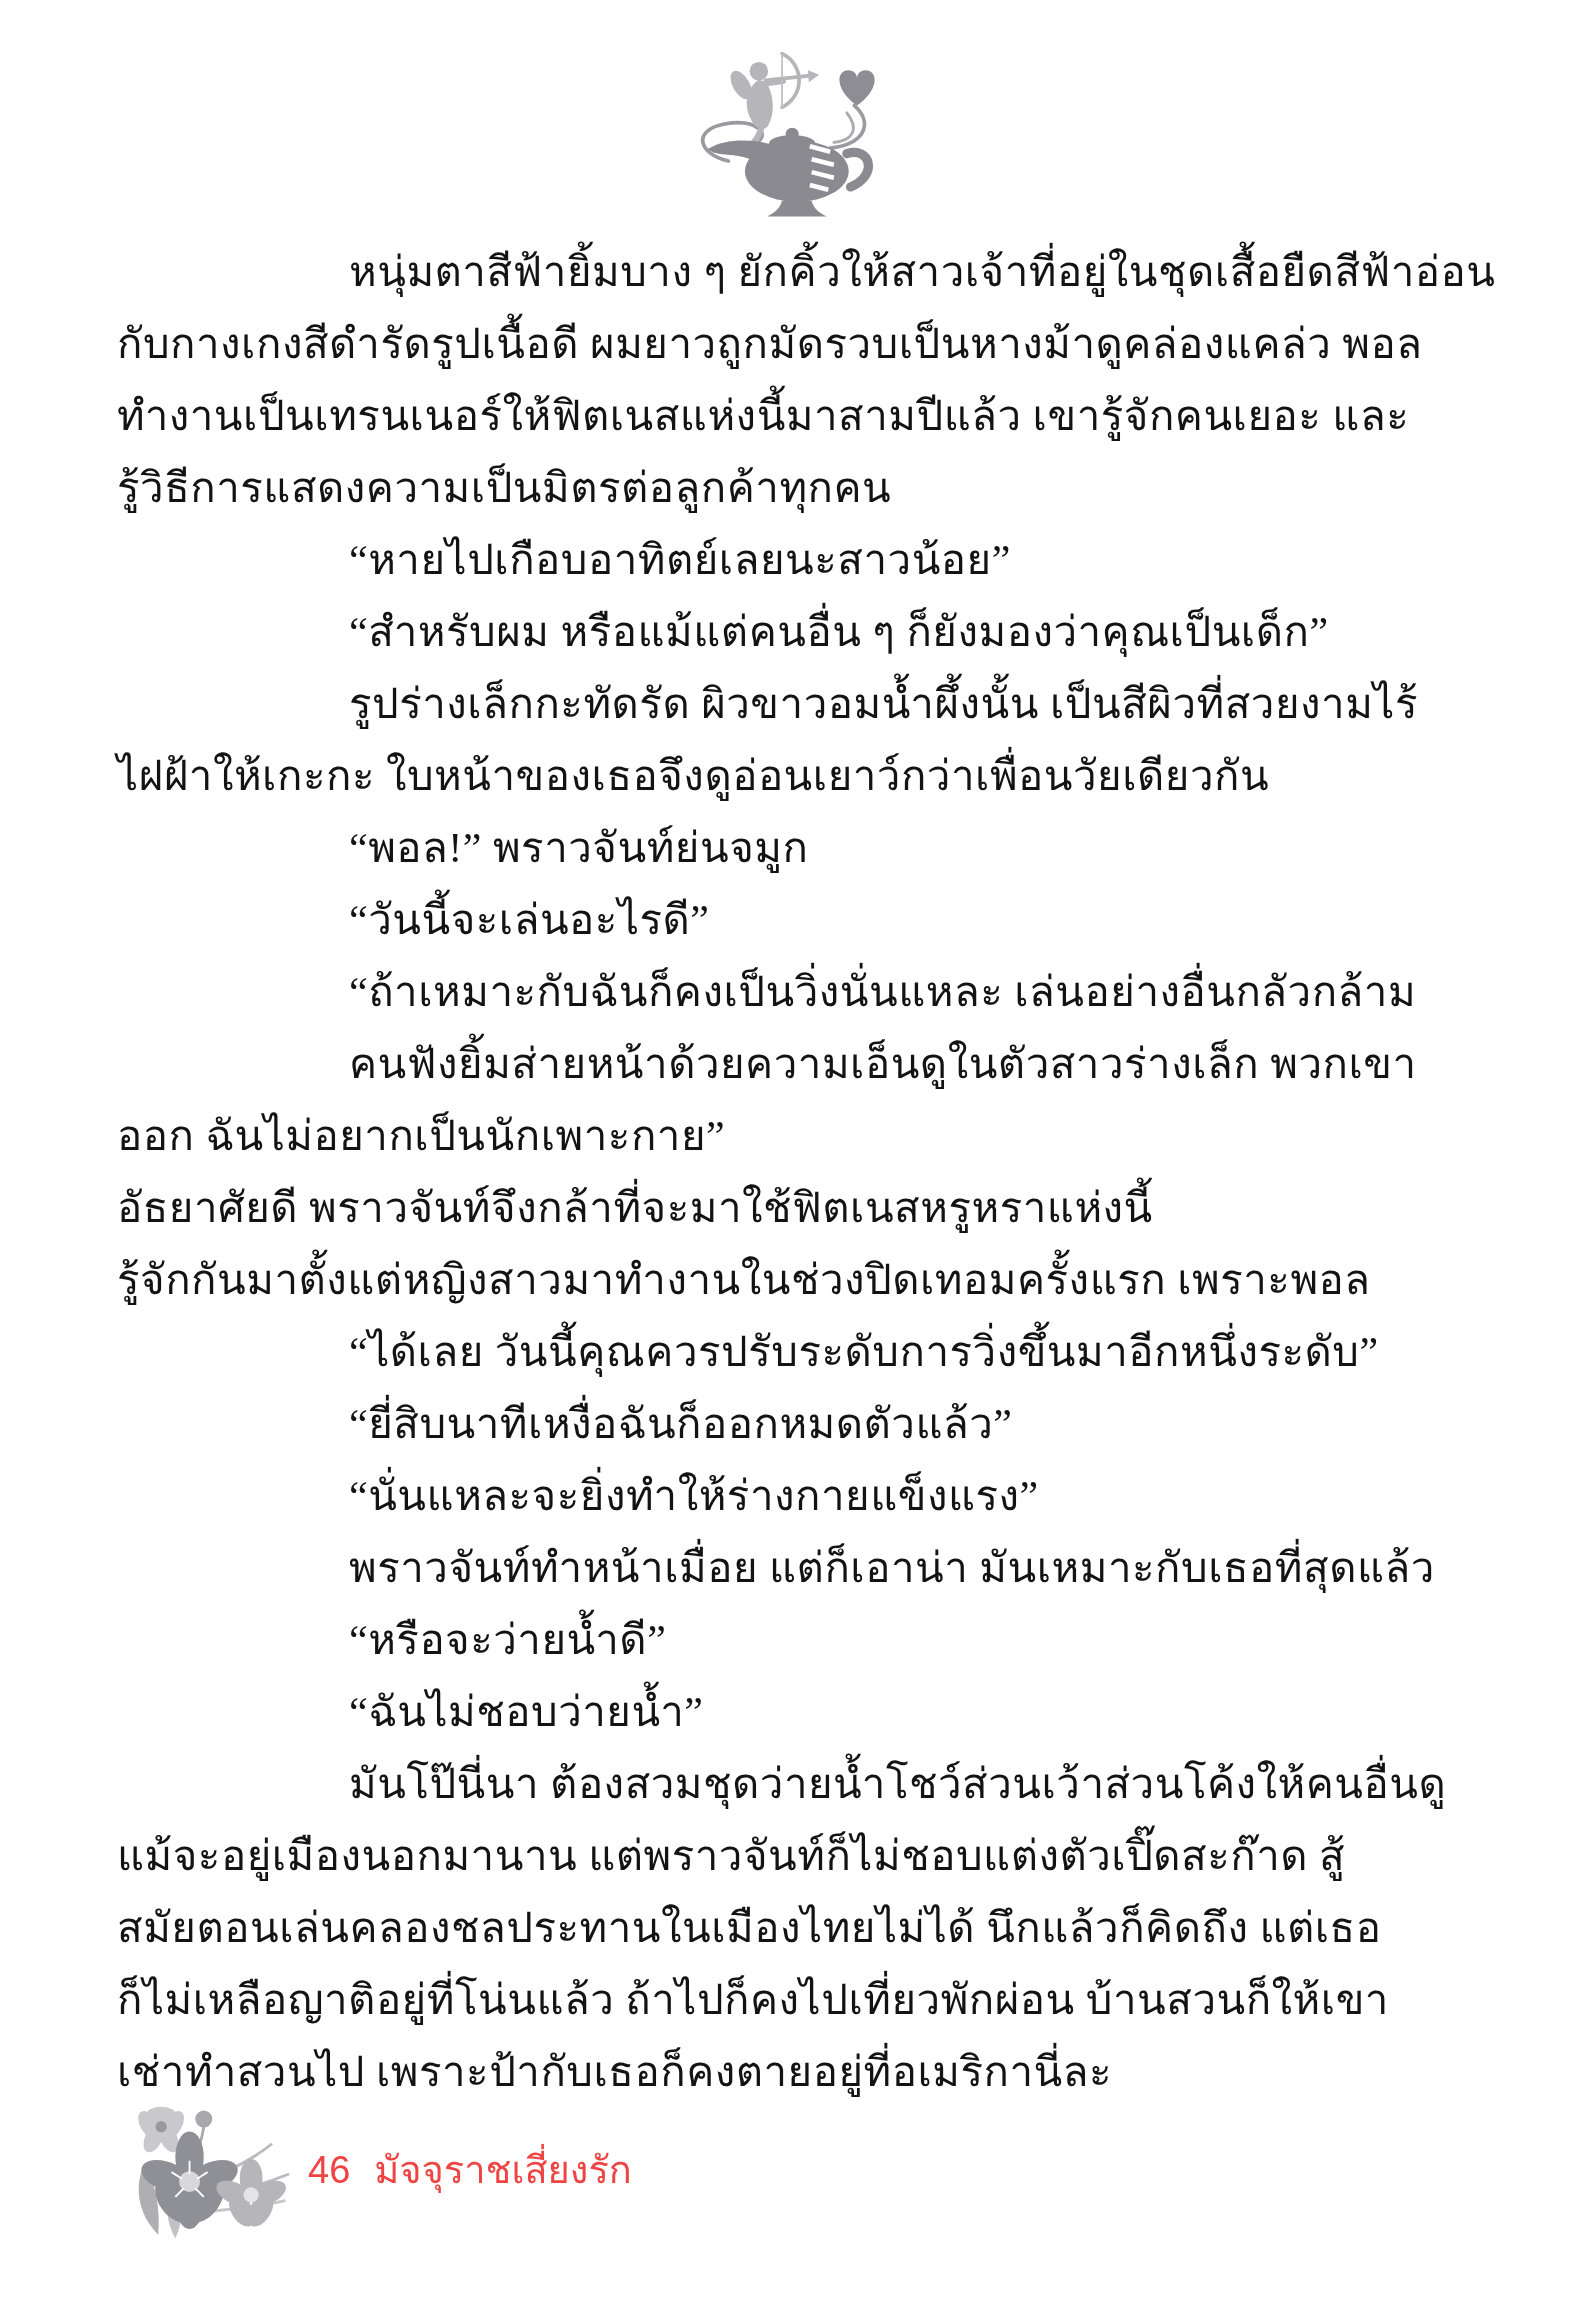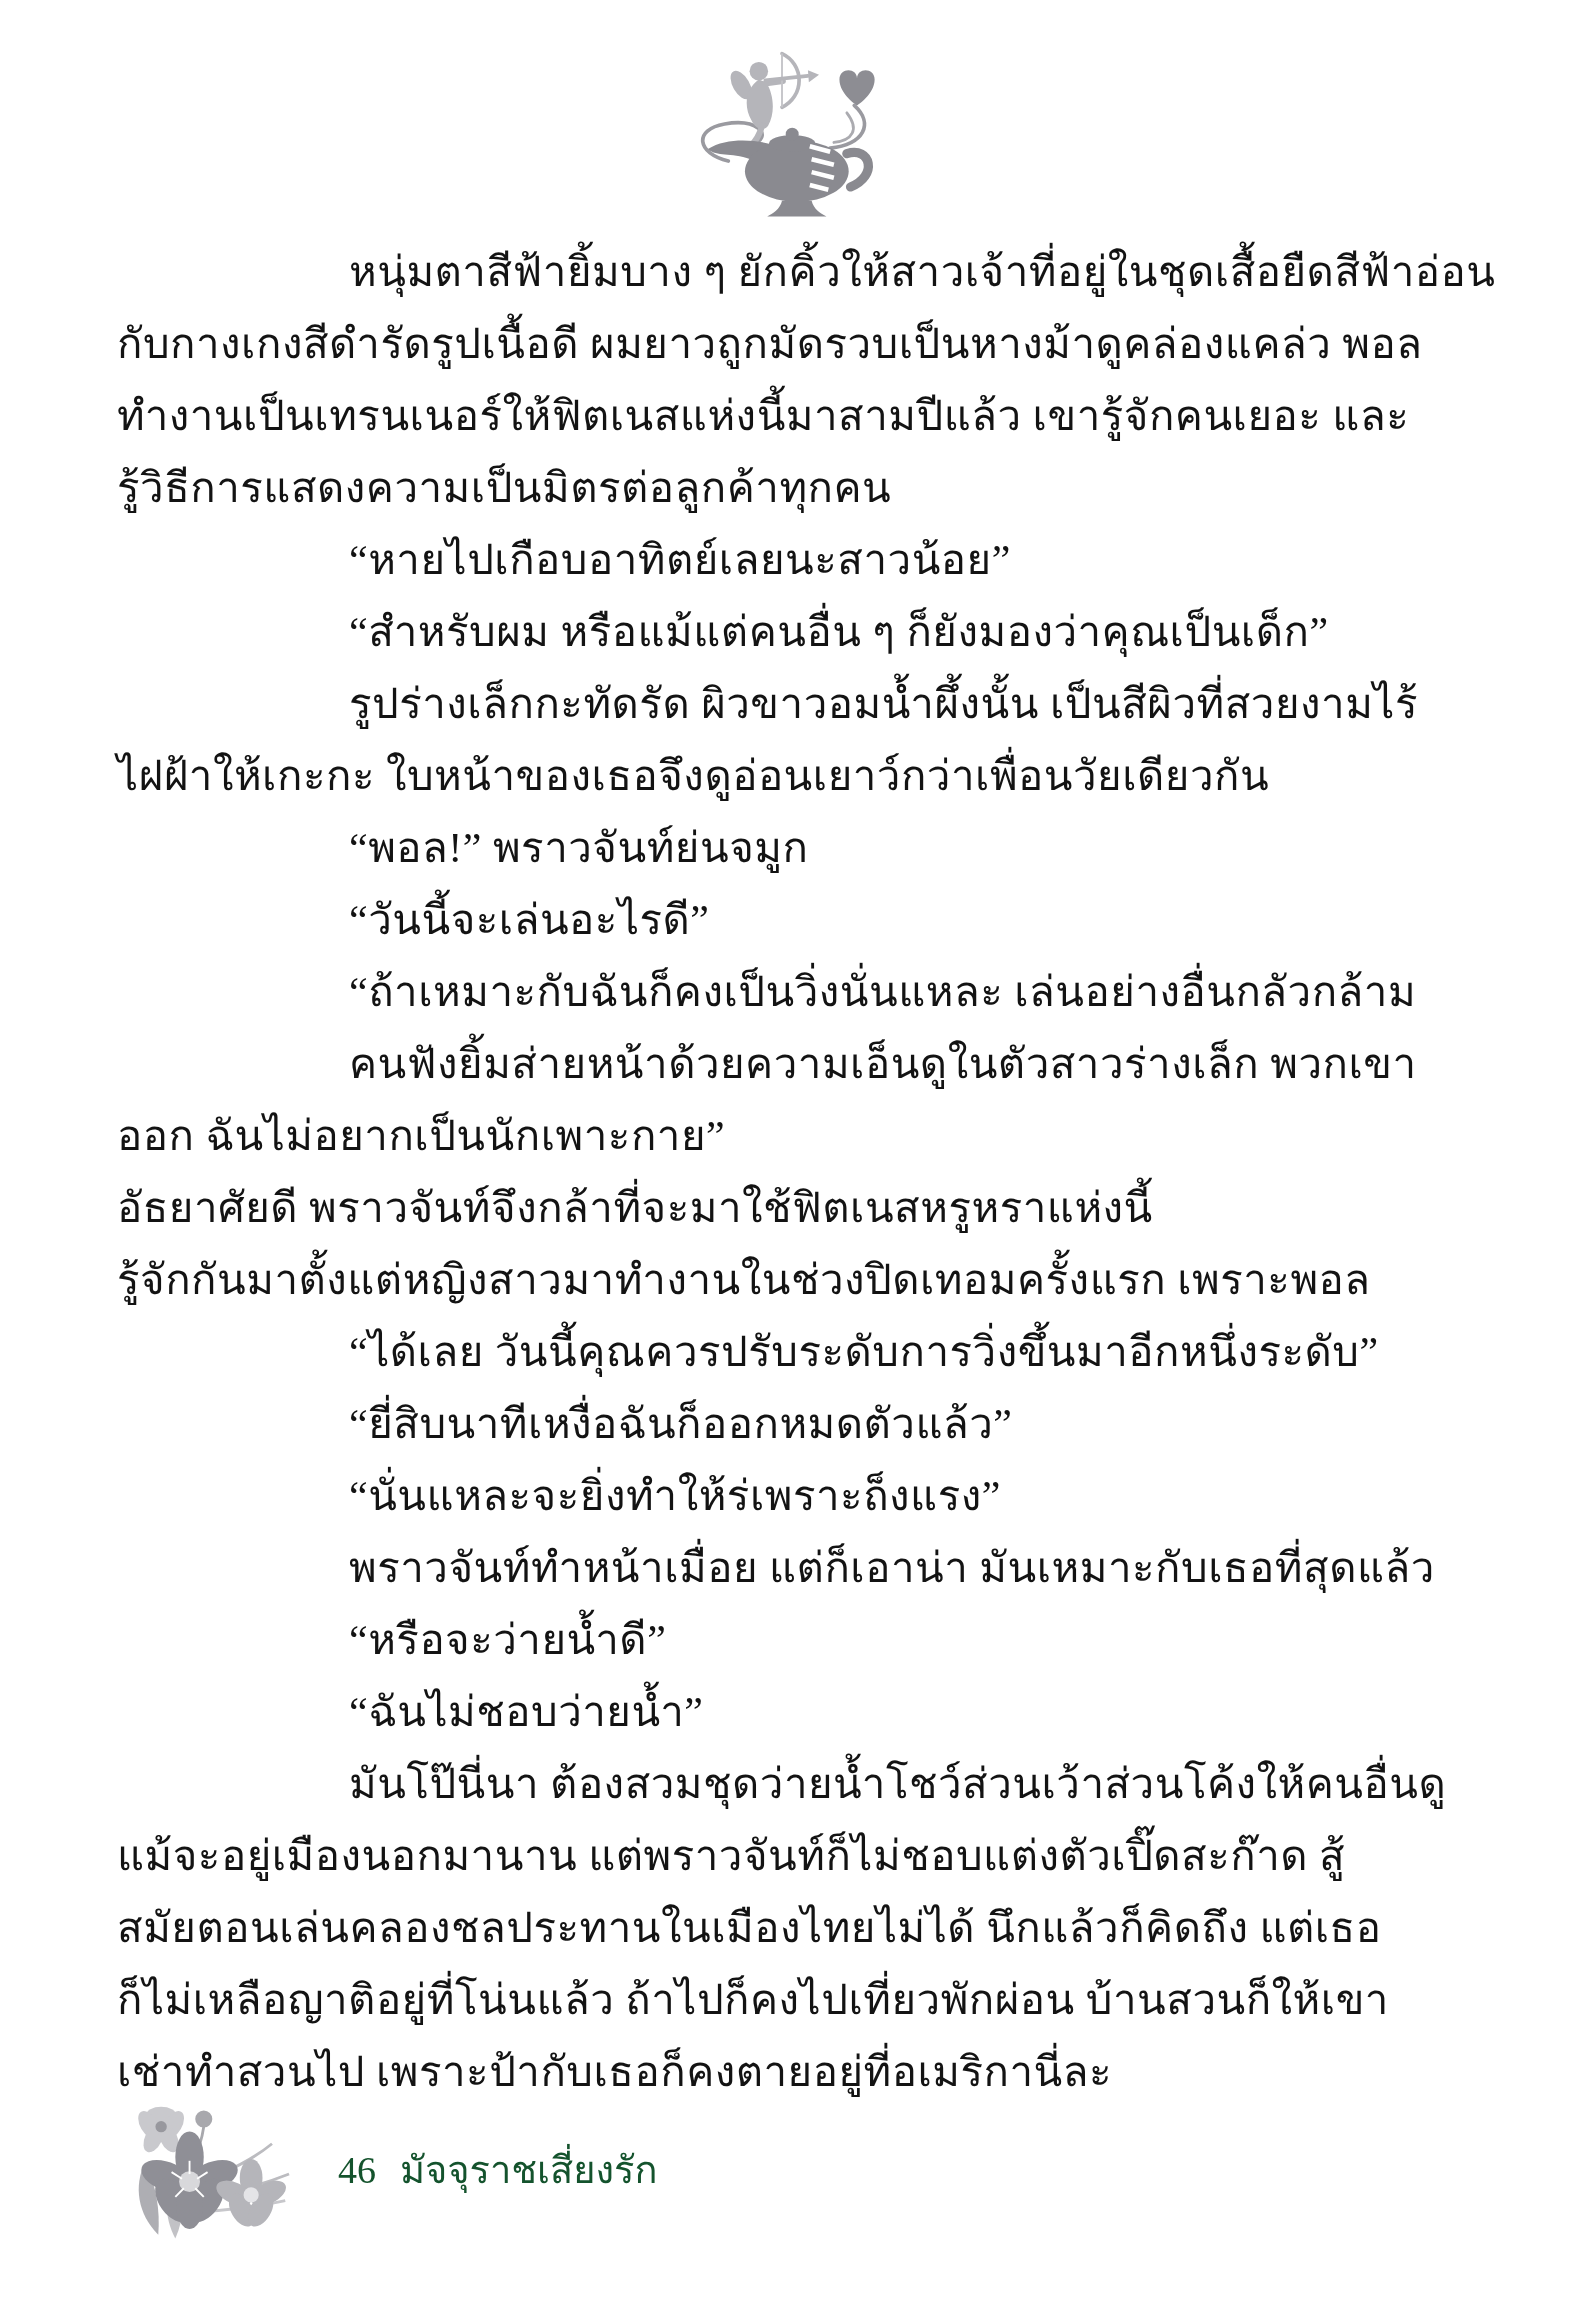--- a/index.html
+++ b/index.html
@@ -30,24 +30,23 @@
     white-space:nowrap;
   }
   .line.indent{padding-left:232px;}
   .footer{
     position:absolute;
     left:109px;top:2094px;
     display:flex;align-items:flex-start;
   }
   .footer-flower{width:199px;height:162px;flex:0 0 auto;}
   .footer-text{
-    font-family:Liberation Serif, serif;
+    font-family:Liberation Sans, sans-serif;
     font-size:38px;
-    color:#14532d;
-    margin-left:30px;
+    color:#ef4444;
     margin-top:45px;
     white-space:nowrap;
   }
   .footer-text .page-num{margin-right:24px;}
 </style>
 </head>
 <body>
 
 <div class="page">
 
@@ -100,21 +99,21 @@
       <p class="line">ไฝฝ้าให้เกะกะ ใบหน้าของเธอจึงดูอ่อนเยาว์กว่าเพื่อนวัยเดียวกัน</p>
       <p class="line indent">“พอล!” พราวจันท์ย่นจมูก</p>
       <p class="line indent">“วันนี้จะเล่นอะไรดี”</p>
       <p class="line indent">“ถ้าเหมาะกับฉันก็คงเป็นวิ่งนั่นแหละ เล่นอย่างอื่นกลัวกล้าม</p>
       <p class="line indent">คนฟังยิ้มส่ายหน้าด้วยความเอ็นดูในตัวสาวร่างเล็ก พวกเขา</p>
       <p class="line">ออก ฉันไม่อยากเป็นนักเพาะกาย”</p>
       <p class="line">อัธยาศัยดี พราวจันท์จึงกล้าที่จะมาใช้ฟิตเนสหรูหราแห่งนี้</p>
       <p class="line">รู้จักกันมาตั้งแต่หญิงสาวมาทำงานในช่วงปิดเทอมครั้งแรก เพราะพอล</p>
       <p class="line indent">“ได้เลย วันนี้คุณควรปรับระดับการวิ่งขึ้นมาอีกหนึ่งระดับ”</p>
       <p class="line indent">“ยี่สิบนาทีเหงื่อฉันก็ออกหมดตัวแล้ว”</p>
-      <p class="line indent">“นั่นแหละจะยิ่งทำให้ร่เพราะถ็งแรง”</p>
+      <p class="line indent">“นั่นแหละจะยิ่งทำให้ร่างกายแข็งแรง”</p>
       <p class="line indent">พราวจันท์ทำหน้าเมื่อย แต่ก็เอาน่า มันเหมาะกับเธอที่สุดแล้ว</p>
       <p class="line indent">“หรือจะว่ายน้ำดี”</p>
       <p class="line indent">“ฉันไม่ชอบว่ายน้ำ”</p>
       <p class="line indent">มันโป๊นี่นา ต้องสวมชุดว่ายน้ำโชว์ส่วนเว้าส่วนโค้งให้คนอื่นดู</p>
       <p class="line">แม้จะอยู่เมืองนอกมานาน แต่พราวจันท์ก็ไม่ชอบแต่งตัวเปิ๊ดสะก๊าด สู้</p>
       <p class="line">สมัยตอนเล่นคลองชลประทานในเมืองไทยไม่ได้ นึกแล้วก็คิดถึง แต่เธอ</p>
       <p class="line">ก็ไม่เหลือญาติอยู่ที่โน่นแล้ว ถ้าไปก็คงไปเที่ยวพักผ่อน บ้านสวนก็ให้เขา</p>
       <p class="line">เช่าทำสวนไป เพราะป้ากับเธอก็คงตายอยู่ที่อเมริกานี่ละ</p>
     </div>
 

